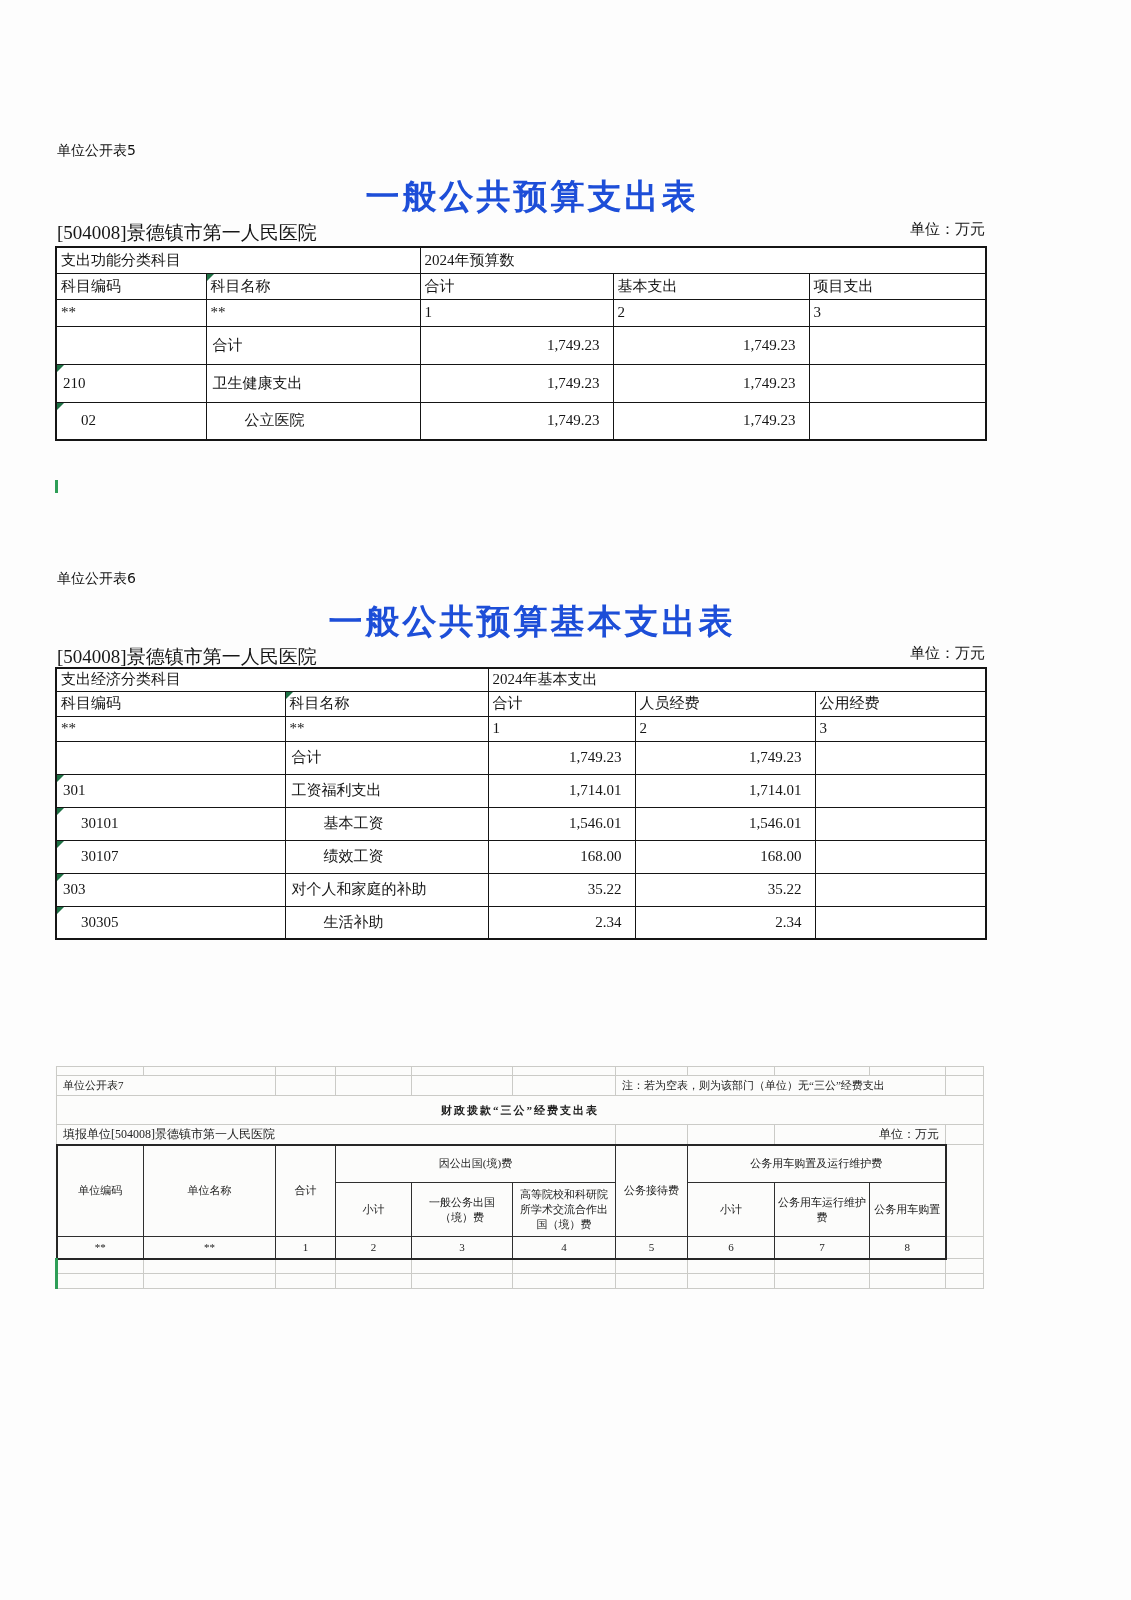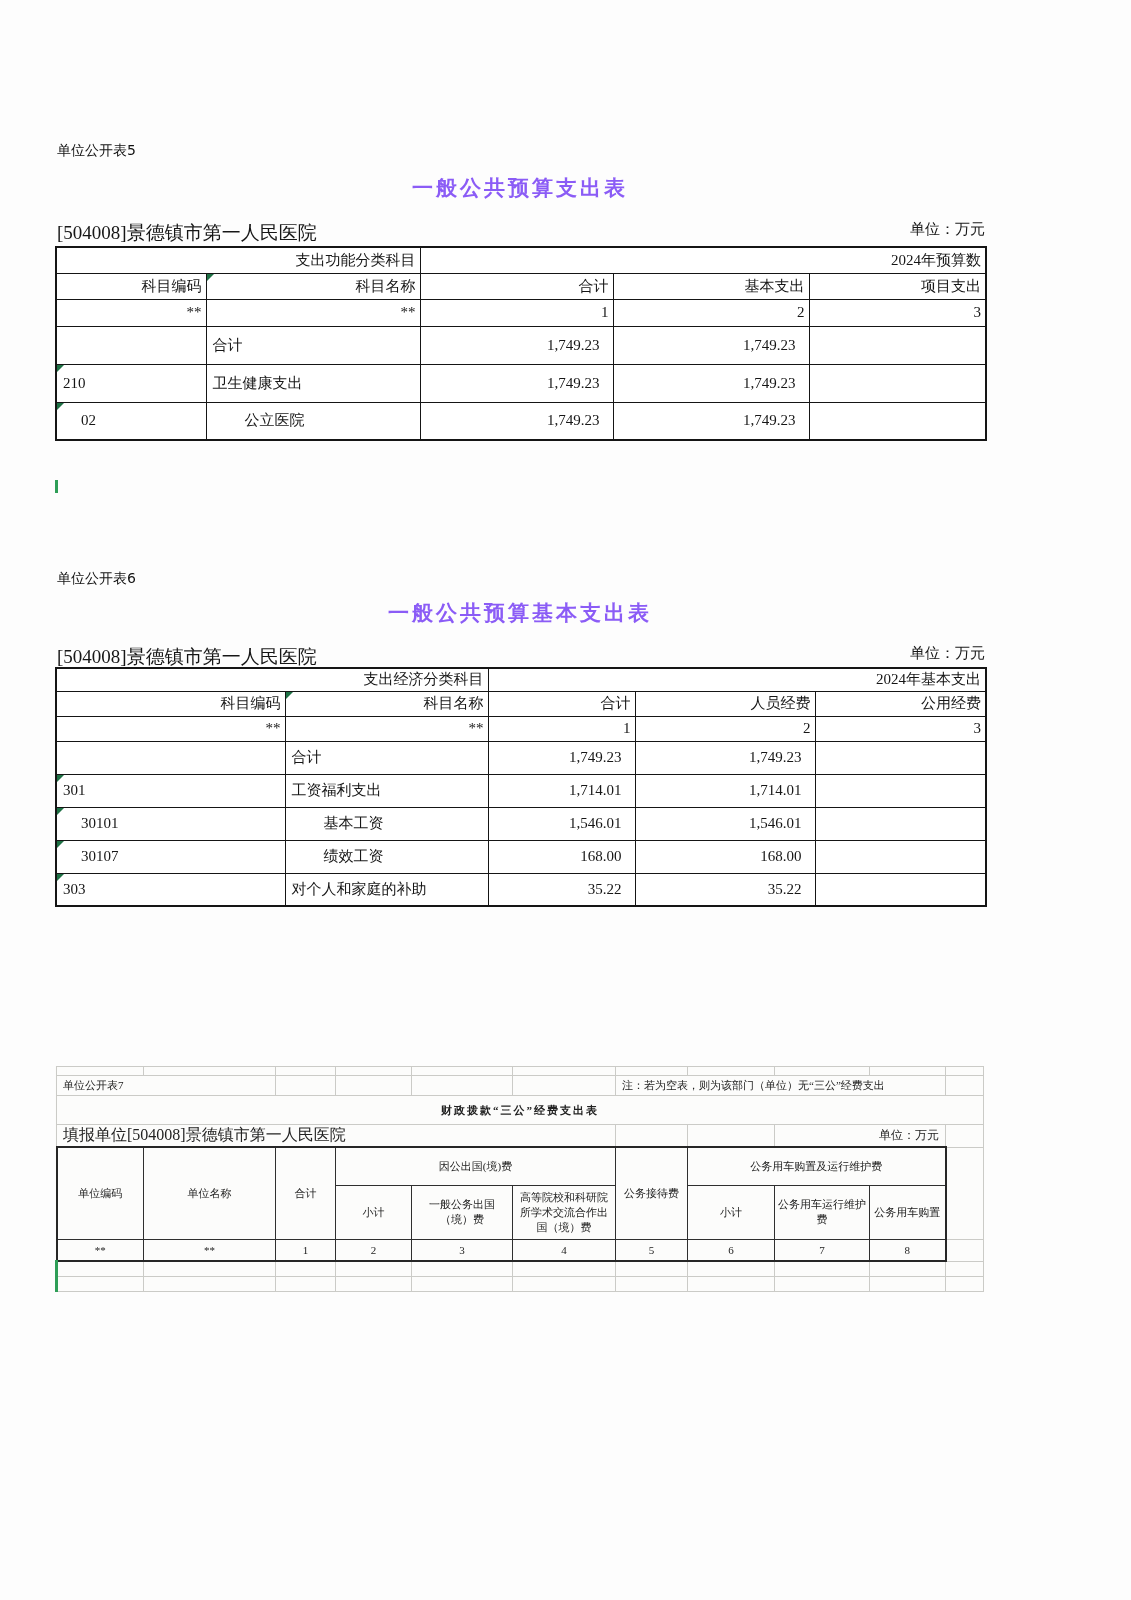--- a/index.html
+++ b/index.html
@@ -3,27 +3,27 @@
 <meta charset="utf-8">
 <style>
   html,body{margin:0;padding:0;background:#ffffff;}
   .page{
     position:relative;width:1131px;height:1600px;background:#fdfdfd;
     font-family:"Liberation Serif","DejaVu Serif",serif;color:#161616;
     overflow:hidden;
   }
   .abs{position:absolute;}
   .tag{font-size:14px;font-family:"DejaVu Sans","Liberation Sans",sans-serif;color:#111;}
-  .doc-title{left:55px;width:930px;text-align:center;font-size:21px;font-weight:bold;letter-spacing:3px;color:#8b5cf6;}
+  .doc-title{left:67px;width:930px;text-align:center;font-size:34px;font-weight:bold;letter-spacing:3px;color:#1d4ed8;}
   .org-line{left:57px;font-size:19px;}
   .unit-line{left:55px;width:930px;text-align:right;font-size:15px;}
 
   table.budget{border-collapse:collapse;table-layout:fixed;position:absolute;left:55px;width:930px;border:2px solid #151515;background:#fff;}
   table.budget td{border:1px solid #151515;font-size:15px;padding:0 4px;overflow:hidden;position:relative;vertical-align:middle;}
-  .center{text-align:right;}
+  .center{text-align:left;}
   .num{text-align:right;padding-right:13px !important;}
   .codecell{text-align:left;}
   .ind-a0{padding-left:6px !important;margin-top:35px;}
   .ind-a1{padding-left:24px !important;}
   .ind-a2{padding-left:44px !important;}
   .ind-n0{padding-left:6px !important;}
   .ind-n1{padding-left:38px !important;}
   .ind-n2{padding-left:58px !important;}
   .tri::before{content:"";position:absolute;top:0;left:0;width:0;height:0;
     border-top:7px solid #1e7145;border-right:7px solid transparent;}
@@ -165,20 +165,27 @@
       <td class="num">168.00</td>
       <td class="num"></td>
     </tr>
     <tr style="height:33px">
       <td class="codecell ind-a0 tri">303</td>
       <td class="ind-n0">对个人和家庭的补助</td>
       <td class="num">35.22</td>
       <td class="num">35.22</td>
       <td class="num"></td>
     </tr>
+    <tr style="height:33px">
+      <td class="codecell ind-a1 tri">30305</td>
+      <td class="ind-n1">生活补助</td>
+      <td class="num">2.34</td>
+      <td class="num">2.34</td>
+      <td class="num"></td>
+    </tr>
   </tbody>
     </table>
 
   <table class="sheet" style="top:1066px;">
     <colgroup>
       <col style="width:87px">
         <col style="width:132px">
         <col style="width:60px">
         <col style="width:76px">
       <col style="width:101px">
@@ -209,21 +216,21 @@
           <td></td>
           <td></td>
           <td></td>
       <td class="sheet-left note" colspan="4">注：若为空表，则为该部门（单位）无“三公”经费支出</td>
       <td></td>
     </tr>
     <tr style="height:29px">
       <td class="sheet-title" colspan="11">财政拨款“三公”经费支出表</td>
     </tr>
     <tr style="height:20px">
-      <td class="sheet-left" colspan="6" style="font-size:16px">填报单位[504008]景德镇市第一人民医院</td>
+      <td class="sheet-left" colspan="6" style="font-size:12px">填报单位[504008]景德镇市第一人民医院</td>
       <td></td>
           <td></td>
       <td class="sheet-right" colspan="2" style="font-size:12px">单位：万元</td>
       <td></td>
     </tr>
     <tr style="height:38px">
       <td class="dk bt bl" rowspan="2">单位编码</td>
       <td class="dk bt" rowspan="2">单位名称</td>
       <td class="dk bt" rowspan="2">合计</td>
       <td class="dk bt" colspan="3">因公出国(境)费</td>

